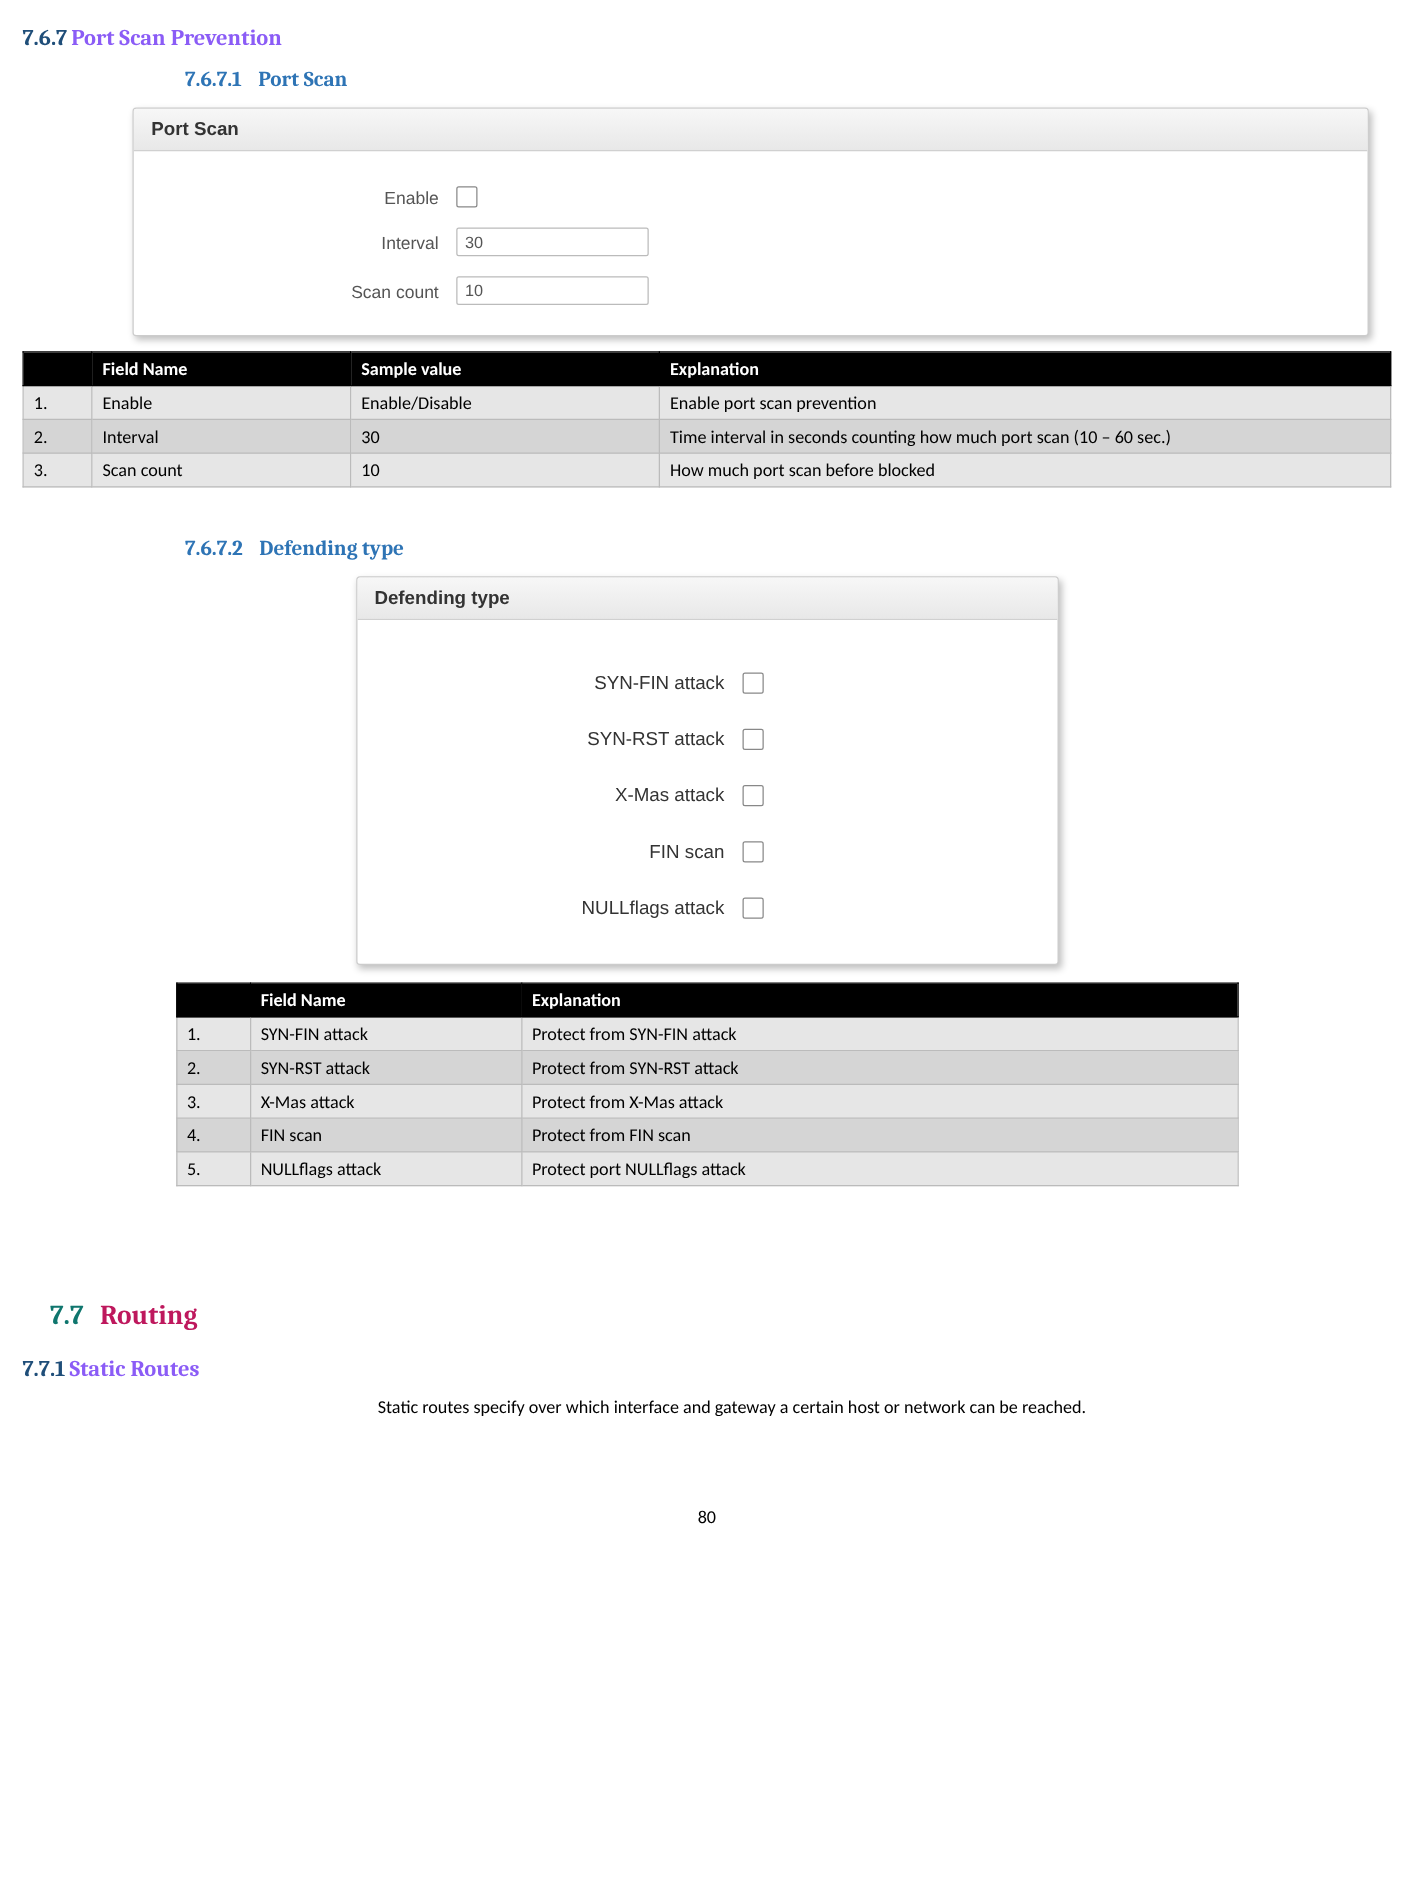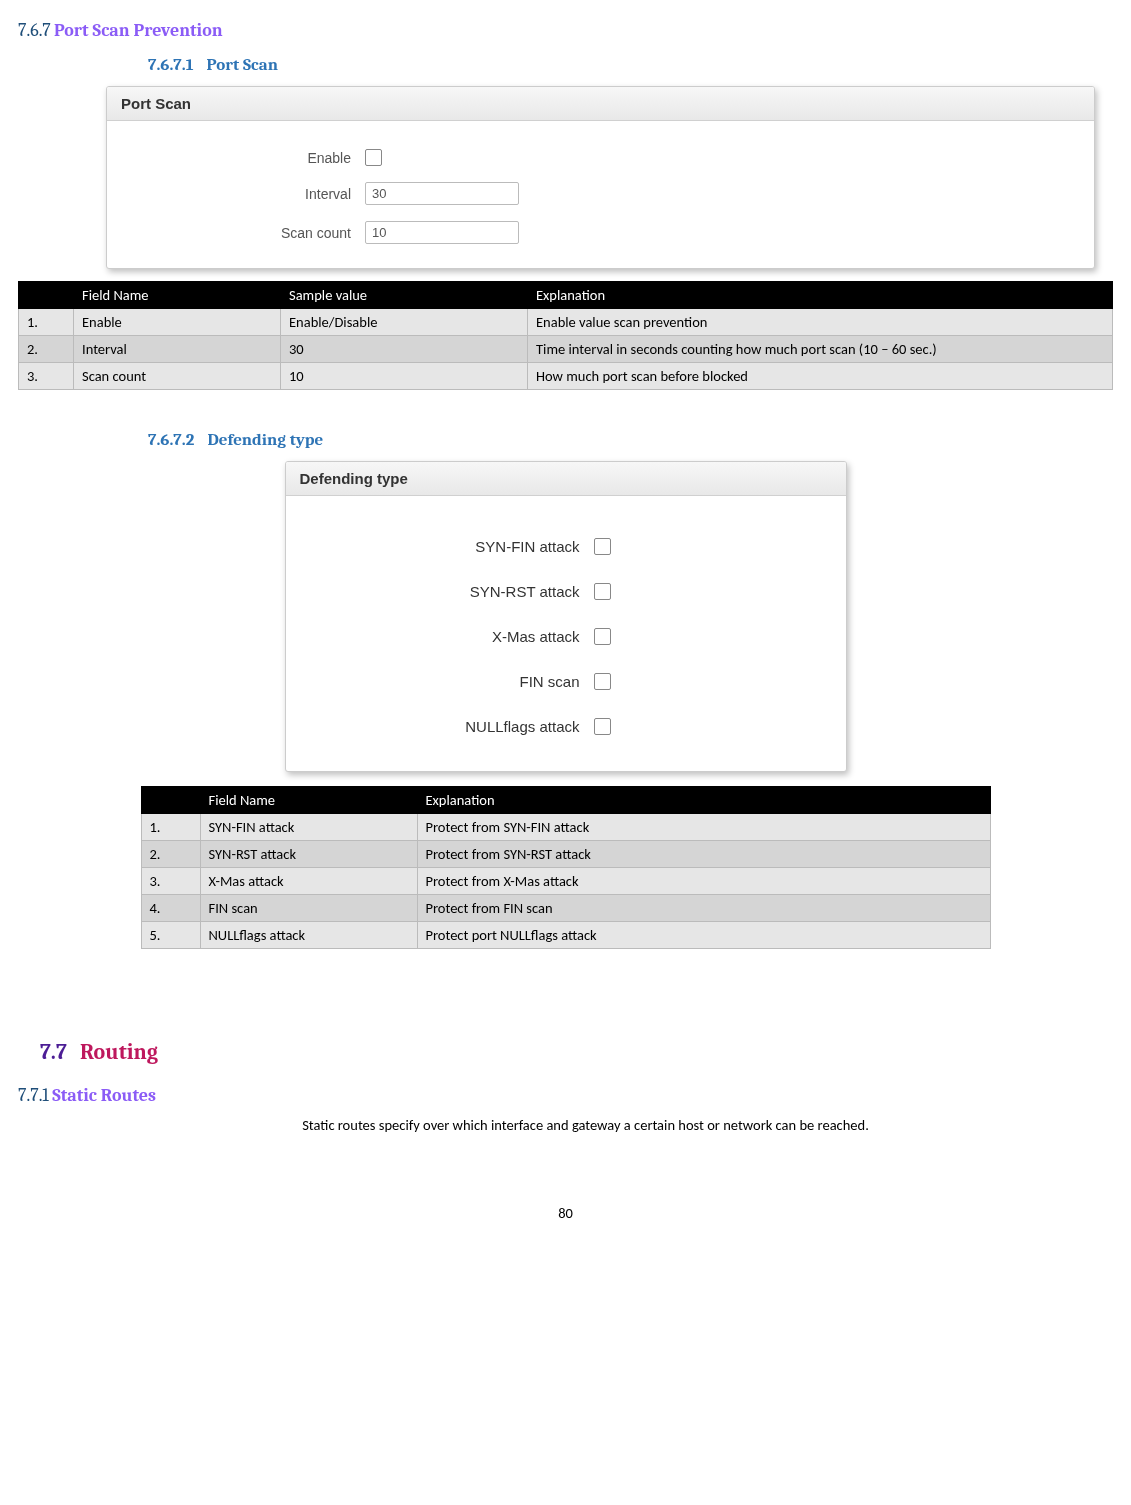--- a/index.html
+++ b/index.html
@@ -5,25 +5,25 @@
   body {
     font-family: Calibri, Arial, sans-serif;
     font-size: 14.5px;
     color: #000;
     background: #fff;
     margin: 0;
     padding: 20px 18px 40px 18px;
     width: 1131px;
     box-sizing: border-box;
   }
-  .h3num { color: #1f4e79; font-weight: normal; font-family: Cambria, Georgia, serif; font-size: 18px; }
+  .h3num { color: #1f4e79; font-weight: bold; font-family: Cambria, Georgia, serif; font-size: 18px; }
   .h3title { color: #8b5cf6; font-weight: bold; font-family: Cambria, Georgia, serif; font-size: 18px; }
   .h4num { color: #2e74b5; font-weight: bold; font-family: Cambria, Georgia, serif; font-size: 17px; }
   .h4title { color: #2e74b5; font-weight: bold; font-family: Cambria, Georgia, serif; font-size: 17px; }
-  .h2num { color: #4c1d95; font-weight: bold; font-family: Cambria, Georgia, serif; font-size: 22px; }
+  .h2num { color: #0f766e; font-weight: bold; font-family: Cambria, Georgia, serif; font-size: 22px; }
   .h2title { color: #be185d; font-weight: bold; font-family: Cambria, Georgia, serif; font-size: 22px; }
 
   
   .panel {
     border: 1px solid #ccc;
     border-radius: 3px;
     box-shadow: 2px 3px 6px rgba(0,0,0,0.25);
     background: #fff;
     overflow: hidden;
   }
@@ -46,21 +46,21 @@
   .checkbox {
     width: 15px; height: 15px; border: 1px solid #888; border-radius: 2px; background: #fff; display:inline-block;
   }
   .tinput {
     border: 1px solid #bbb; border-radius: 2px; padding: 3px 6px; font-size: 13px; color:#555; width: 140px;
     font-family: Arial, sans-serif;
   }
 
   
   table.desc { border-collapse: collapse; width: 100%; }
-  table.desc th { background: #000; color:#fff; text-align:left; padding: 4px 8px; font-weight:normal; border: 1px solid #000; font-size:14.5px;}
+  table.desc th { background: #000; color:#fff; text-align:left; padding: 4px 8px; font-weight:bold; border: 1px solid #000; font-size:14.5px;}
   table.desc td { padding: 4px 8px; border: 1px solid #bbb; font-size:14.5px; vertical-align: top;}
   table.desc tr.odd td { background: #e6e6e6; }
   table.desc tr.even td { background: #d5d5d5; }
 
   .pagefoot { text-align:center; margin-top: 70px; font-size: 14.5px;}
 </style>
 </head>
 <body>
 
 <div style="margin-bottom:14px;">
@@ -98,21 +98,21 @@
       <tr>
     <th style="width:38px;"></th>
     <th style="width:190px;">Field Name</th>
     <th style="width:230px;">Sample value</th>
     <th>Explanation</th>
   </tr>
   <tr class="odd">
     <td>1.</td>
     <td>Enable</td>
     <td>Enable/Disable</td>
-    <td>Enable value scan prevention</td>
+    <td>Enable port scan prevention</td>
   </tr>
   <tr class="even">
     <td>2.</td>
     <td>Interval</td>
     <td>30</td>
     <td style="text-align:justify;">Time interval in seconds counting how much port scan (10 – 60 sec.)</td>
   </tr>
   <tr class="odd">
     <td>3.</td>
     <td>Scan count</td>

